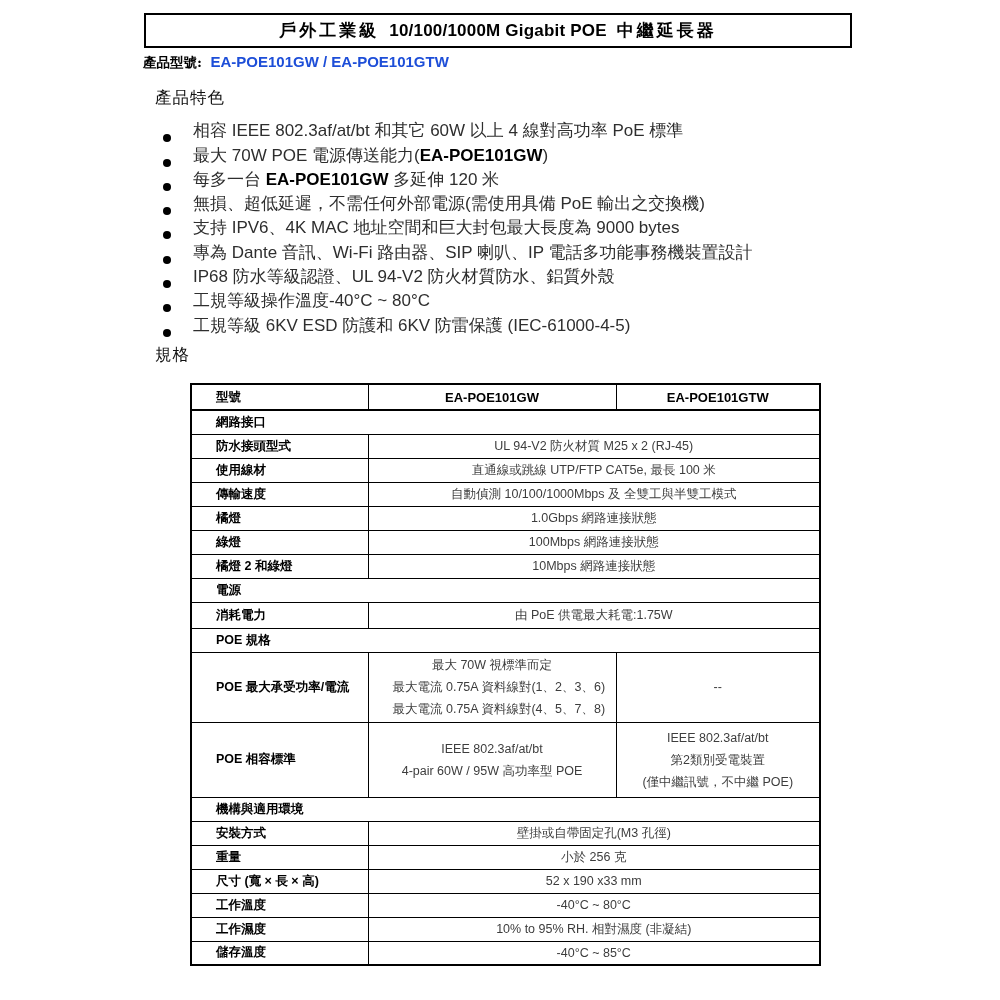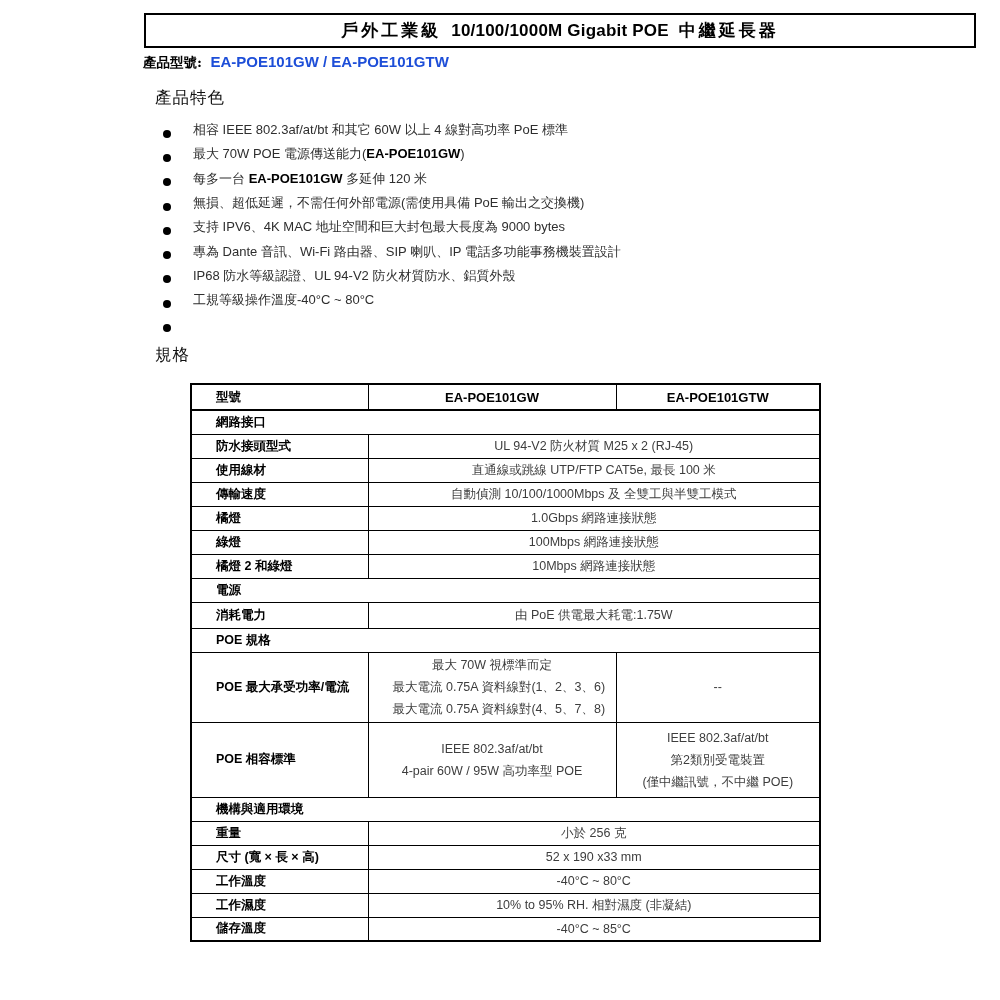--- a/index.html
+++ b/index.html
@@ -7,21 +7,21 @@
   body {
     width: 1000px; height: 1000px;
     position: relative;
     font-family: "Liberation Sans", "DejaVu Sans", sans-serif;
     color: #1a1a1a;
   }
   .page { position: absolute; inset: 0; background: #fff; }
 
   
   .title-box {
-    position: absolute; left: 144px; top: 13px; width: 832px; height: 35px;
+    position: absolute; left: 144px; top: 13px; width: 708px; height: 35px;
     border: 2px solid #000;
     display: flex; align-items: center; justify-content: center;
     font-weight: bold; font-size: 17px; white-space: nowrap;
   }
   .title-cjk {
     font-family: "DejaVu Serif", "Liberation Serif", serif;
     letter-spacing: 3px; margin: 0 6px; color: #000;
   }
   .title-latin { letter-spacing: 0.2px; color: #000; margin: 12px 4px; }
 
@@ -33,21 +33,21 @@
   }
   .model-value { font-weight: bold; font-size: 15px; color: #1d4ed8; margin-left: 4px; }
 
   
   .sec-heading { position: absolute; left: 155px; font-size: 16.5px; font-weight: 500; color: #111; letter-spacing: 1px; }
   .h-features { top: 87px; }
   .h-specs { top: 344px; }
 
   
   .features-list { position: absolute; left: 160px; top: 118px; width: 700px; list-style: none; }
-  .feature { display: flex; height: 24.3px; align-items: center; font-size: 13px; color: #2e2e2e; white-space: nowrap; }
+  .feature { display: flex; height: 24.3px; align-items: flex-end; font-size: 17px; color: #2e2e2e; white-space: nowrap; }
   .feature .dot { width: 8px; height: 8px; border-radius: 50%; background: #000; margin: 7px 22px 0 3px; flex: none; }
   .feature b { color: #000; }
 
   
   .spec-table-wrap { position: absolute; left: 190px; top: 383px; }
   table.spec {
     border-collapse: collapse; table-layout: fixed; width: 629px;
     font-size: 12.5px; border: 2px solid #000;
   }
   table.spec td, table.spec th { border: 1px solid #000; padding: 0 24px; overflow: hidden; white-space: nowrap; }
@@ -109,20 +109,21 @@
     <li class="feature">
         <span class="dot"></span>
         <span><span>IP68 防水等級認證、UL 94-V2 防火材質防水、鋁質外殼</span><b></b><span></span></span>
       </li>
     <li class="feature">
         <span class="dot"></span>
         <span><span>工規等級操作溫度-40°C ~ 80°C</span><b></b><span></span></span>
       </li>
     <li class="feature">
         <span class="dot"></span>
+        <span><span>工規等級 6KV ESD 防護和 6KV  防雷保護  (IEC-61000-4-5)</span><b></b><span></span></span>
       </li>
   </ul>
 
   <div class="sec-heading h-specs">規格</div>
 
   <div class="spec-table-wrap">
     <table class="spec">
       <colgroup>
           <col style="width:177px">
           <col style="width:248px">
@@ -195,20 +196,24 @@
           <div class="ln">IEEE 802.3af/at/bt</div>
           <div class="ln">第2類別受電裝置</div>
           <div class="ln">(僅中繼訊號，不中繼 POE)</div>
         </td>
       </tr>
 
       <tr class="r">
         <td class="sec" colspan="3">機構與適用環境</td>
       </tr>
       <tr class="r">
+        <td class="lbl">安裝方式</td>
+        <td class="val" colspan="2">壁掛或自帶固定孔(M3 孔徑)</td>
+      </tr>
+      <tr class="r">
         <td class="lbl">重量</td>
         <td class="val" colspan="2">小於  256  克</td>
       </tr>
       <tr class="r">
         <td class="lbl">尺寸 (寬 × 長 × 高)</td>
         <td class="val" colspan="2">52 x 190 x33 mm</td>
       </tr>
       <tr class="r">
         <td class="lbl">工作溫度</td>
         <td class="val" colspan="2">-40°C ~ 80°C</td>

